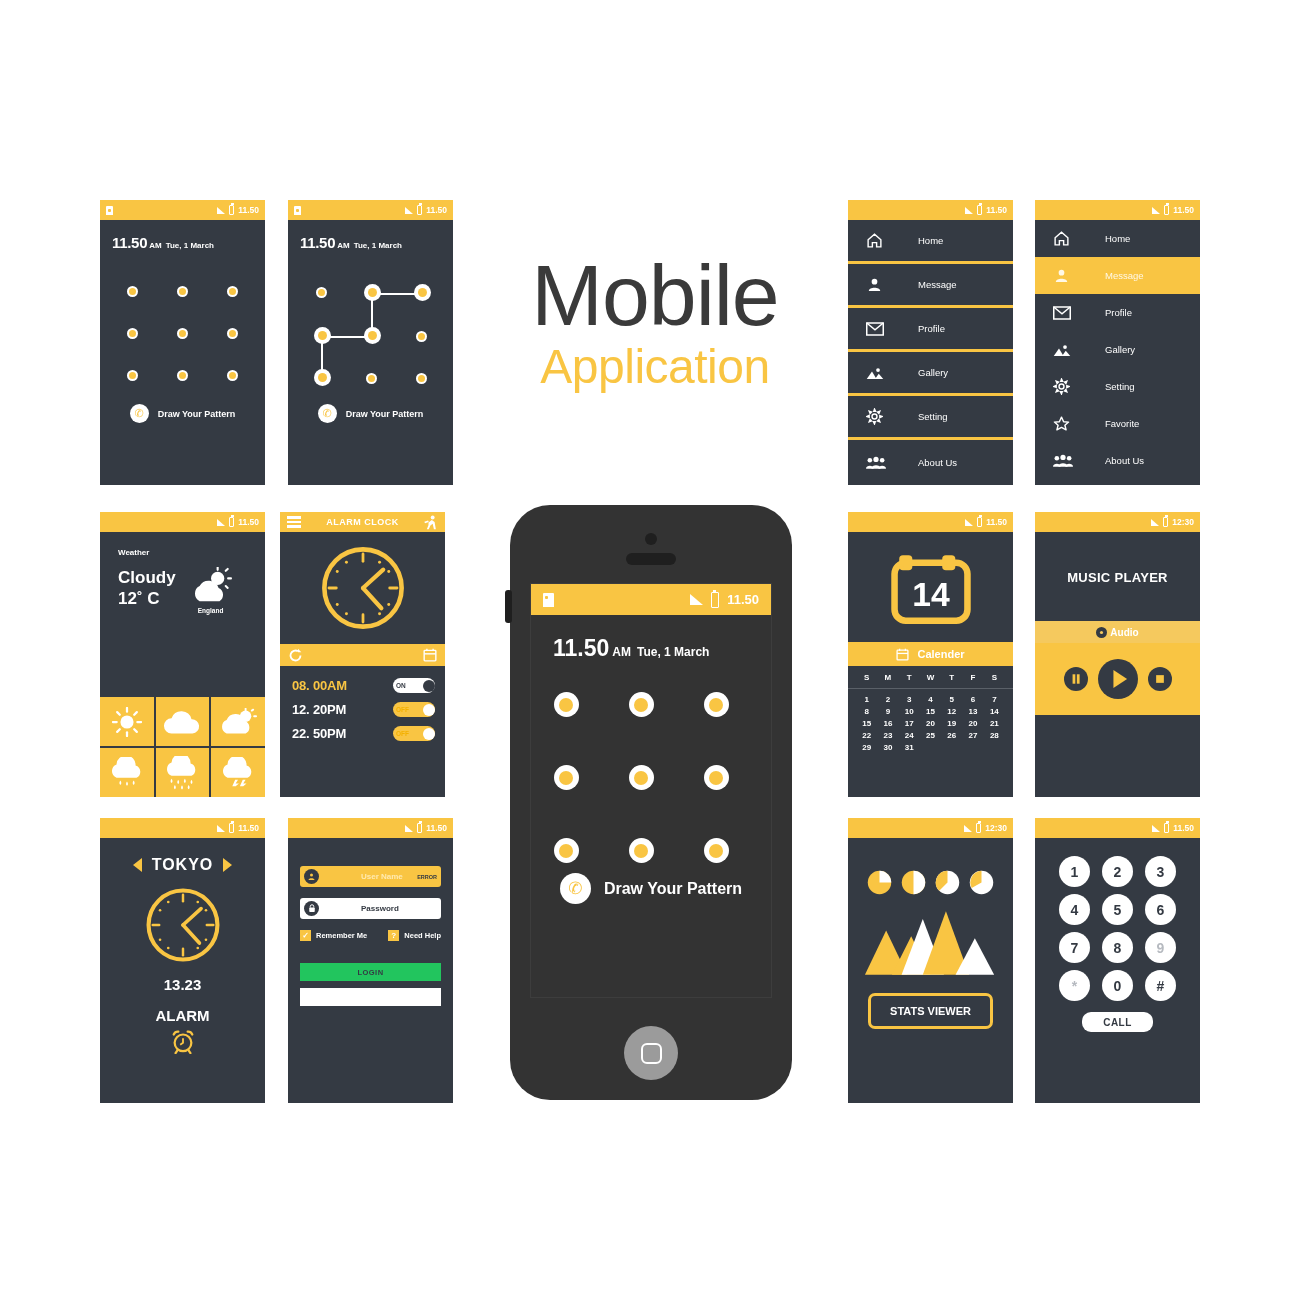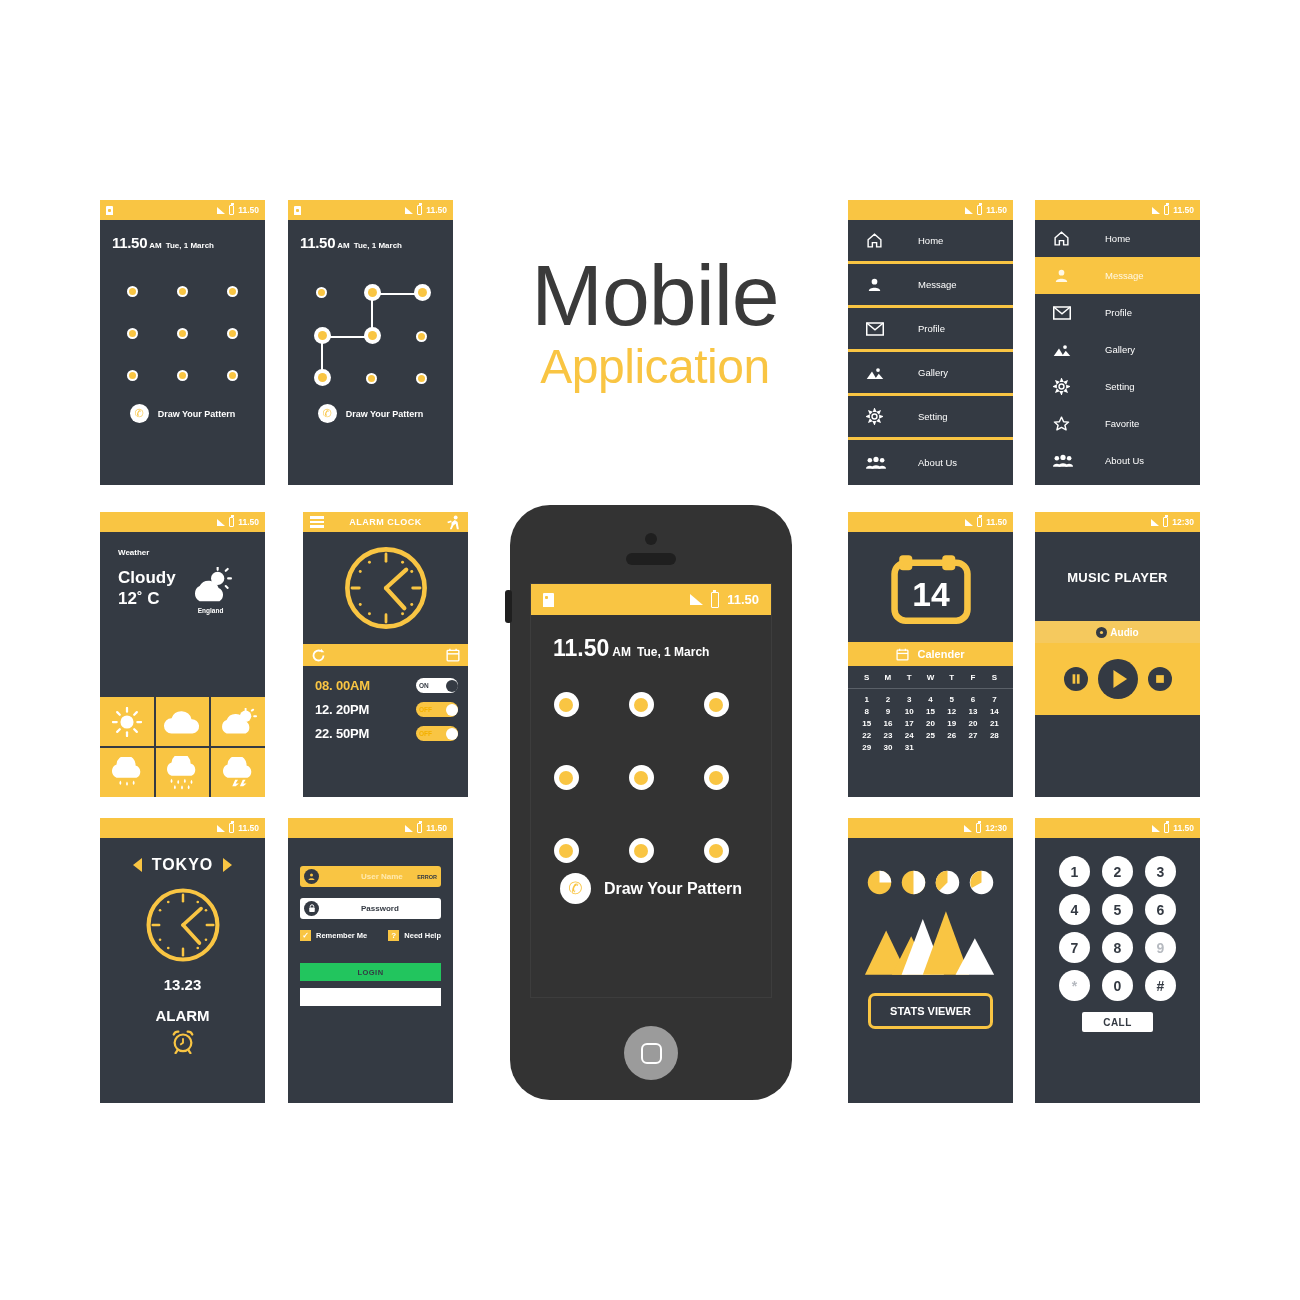--- a/index.html
+++ b/index.html
@@ -125,21 +125,21 @@
 
   
   .pies { display:flex; justify-content:center; gap:9px; padding-top:32px;}
   .mtns { display:flex; justify-content:center; margin-top:14px;}
   .statsbtn { margin:16px auto 0; width:125px; height:36px; border:3px solid #f9c543; border-radius:7px; display:flex; align-items:center; justify-content:center; color:#fff; font-size:11px; font-weight:bold;}
 
   
   .pad { display:grid; grid-template-columns:repeat(3,1fr); gap:7px 12px; padding:18px 24px 0;}
   .key { width:31px; height:31px; border-radius:50%; background:#fff; display:flex; align-items:center; justify-content:center; color:#343a43; font-size:14px; font-weight:bold;}
   .key.dim { color:#b6bac0; }
-  .callbtn { margin:11px auto 0; width:71px; height:20px; border-radius:2px; background:#fff; display:flex; align-items:center; justify-content:center; color:#343a43; font-size:10px; font-weight:bold; letter-spacing:0.5px;}
+  .callbtn { margin:11px auto 0; width:71px; height:20px; border-radius:9px; background:#fff; display:flex; align-items:center; justify-content:center; color:#343a43; font-size:10px; font-weight:bold; letter-spacing:0.5px;}
 
   
   #title-block { position:absolute; left:490px; top:255px; width:330px; text-align:center;}
   .t1 { font-size:86px; color:#3a3a3a; font-weight:300; line-height:0.95; letter-spacing:-1px;}
   .t2 { font-size:48px; color:#f9c543; font-weight:300; letter-spacing:-0.5px; margin-top:2px;}
 
   
   #device { position:absolute; left:510px; top:505px; width:282px; height:595px; background:#333333; border-radius:40px;}
   .dev-cam { position:absolute; left:50%; top:28px; margin-left:-6px; width:12px; height:12px; border-radius:50%; background:#1f1f1f;}
   .dev-spk { position:absolute; left:50%; top:48px; margin-left:-25px; width:50px; height:12px; border-radius:6px; background:#1f1f1f;}
@@ -496,21 +496,21 @@
     <div class="wcell">
       <svg width="38" height="32" viewBox="0 0 40 32" fill="#fff">
           <path d="M9 21 A7.5 7.5 0 0 1 9 7 A10 10 0 0 1 29 8 A7 7 0 0 1 30 21 Z"></path>
           <path d="M17 23 L14 30 L17.5 30 L15 32 L21 27 L17.5 27 L20 23 Z"></path>
           <path d="M25 23 L22 30 L25.5 30 L23 32 L29 27 L25.5 27 L28 23 Z"></path>
         </svg>
     </div>
   </div>
 </div>
 
-<div class="screen" style="left:303px; top:512px;">
+<div class="screen" style="left:280px; top:512px;">
   <div class="alarmbar">
     <span class="hamb">
         <span></span>
         <span></span>
         <span></span>
       </span>
     <span class="alarmtitle">ALARM CLOCK</span>
     <span>
       <svg width="14" height="15" viewBox="0 0 16 18" fill="#fff">
           <circle cx="10" cy="3" r="2.3"></circle>

